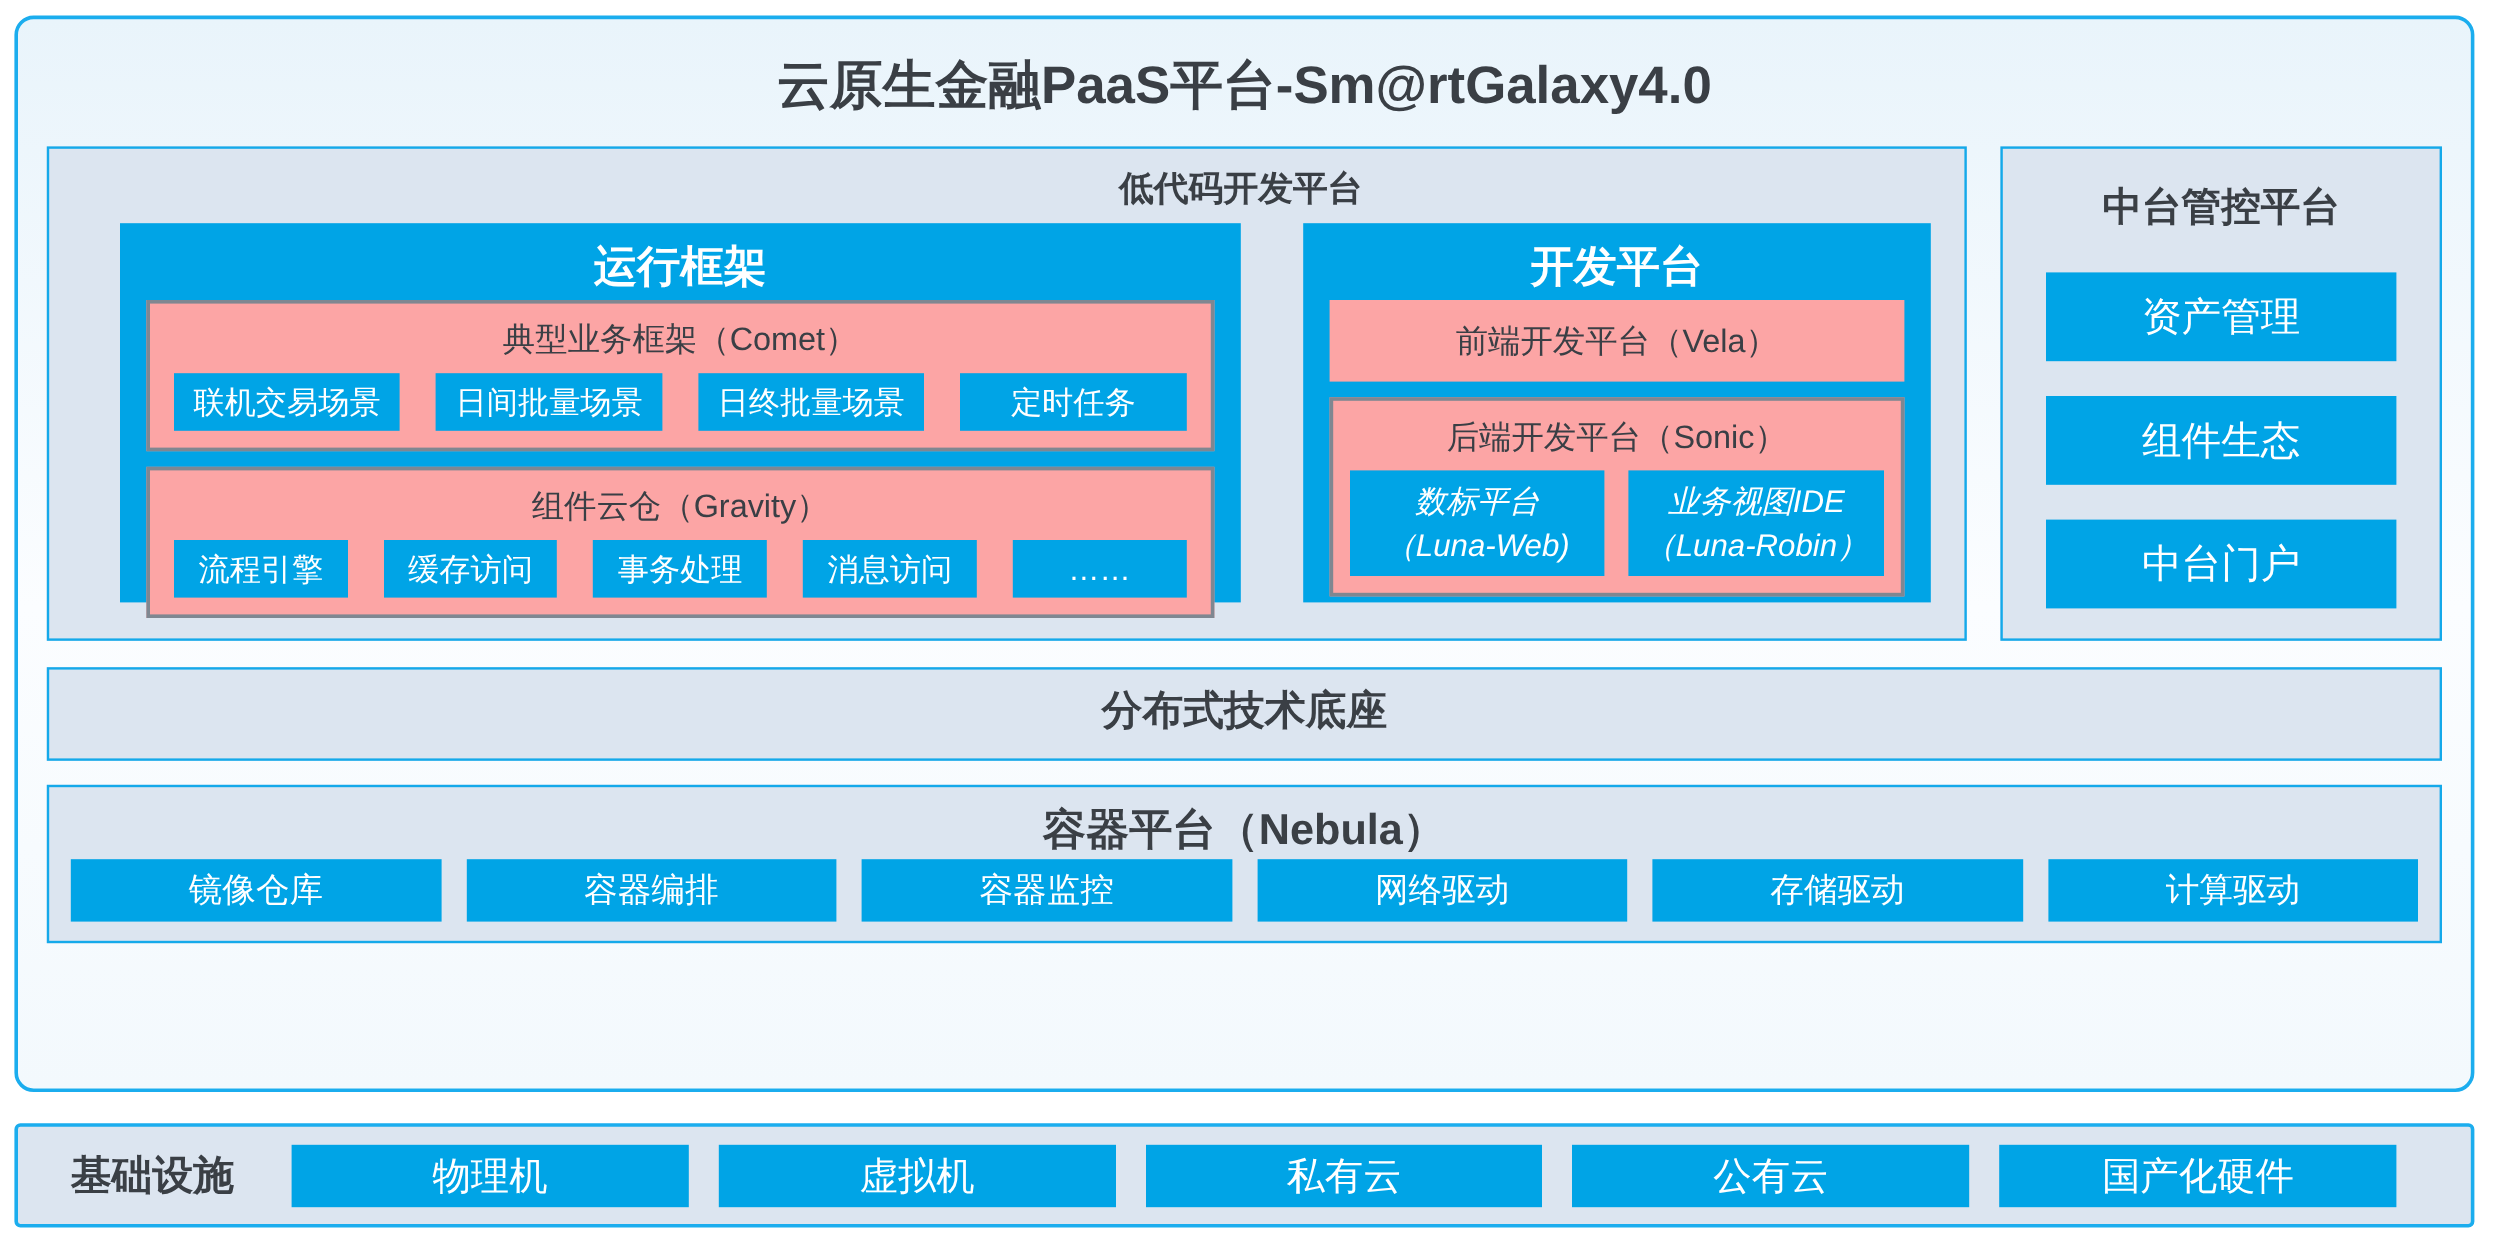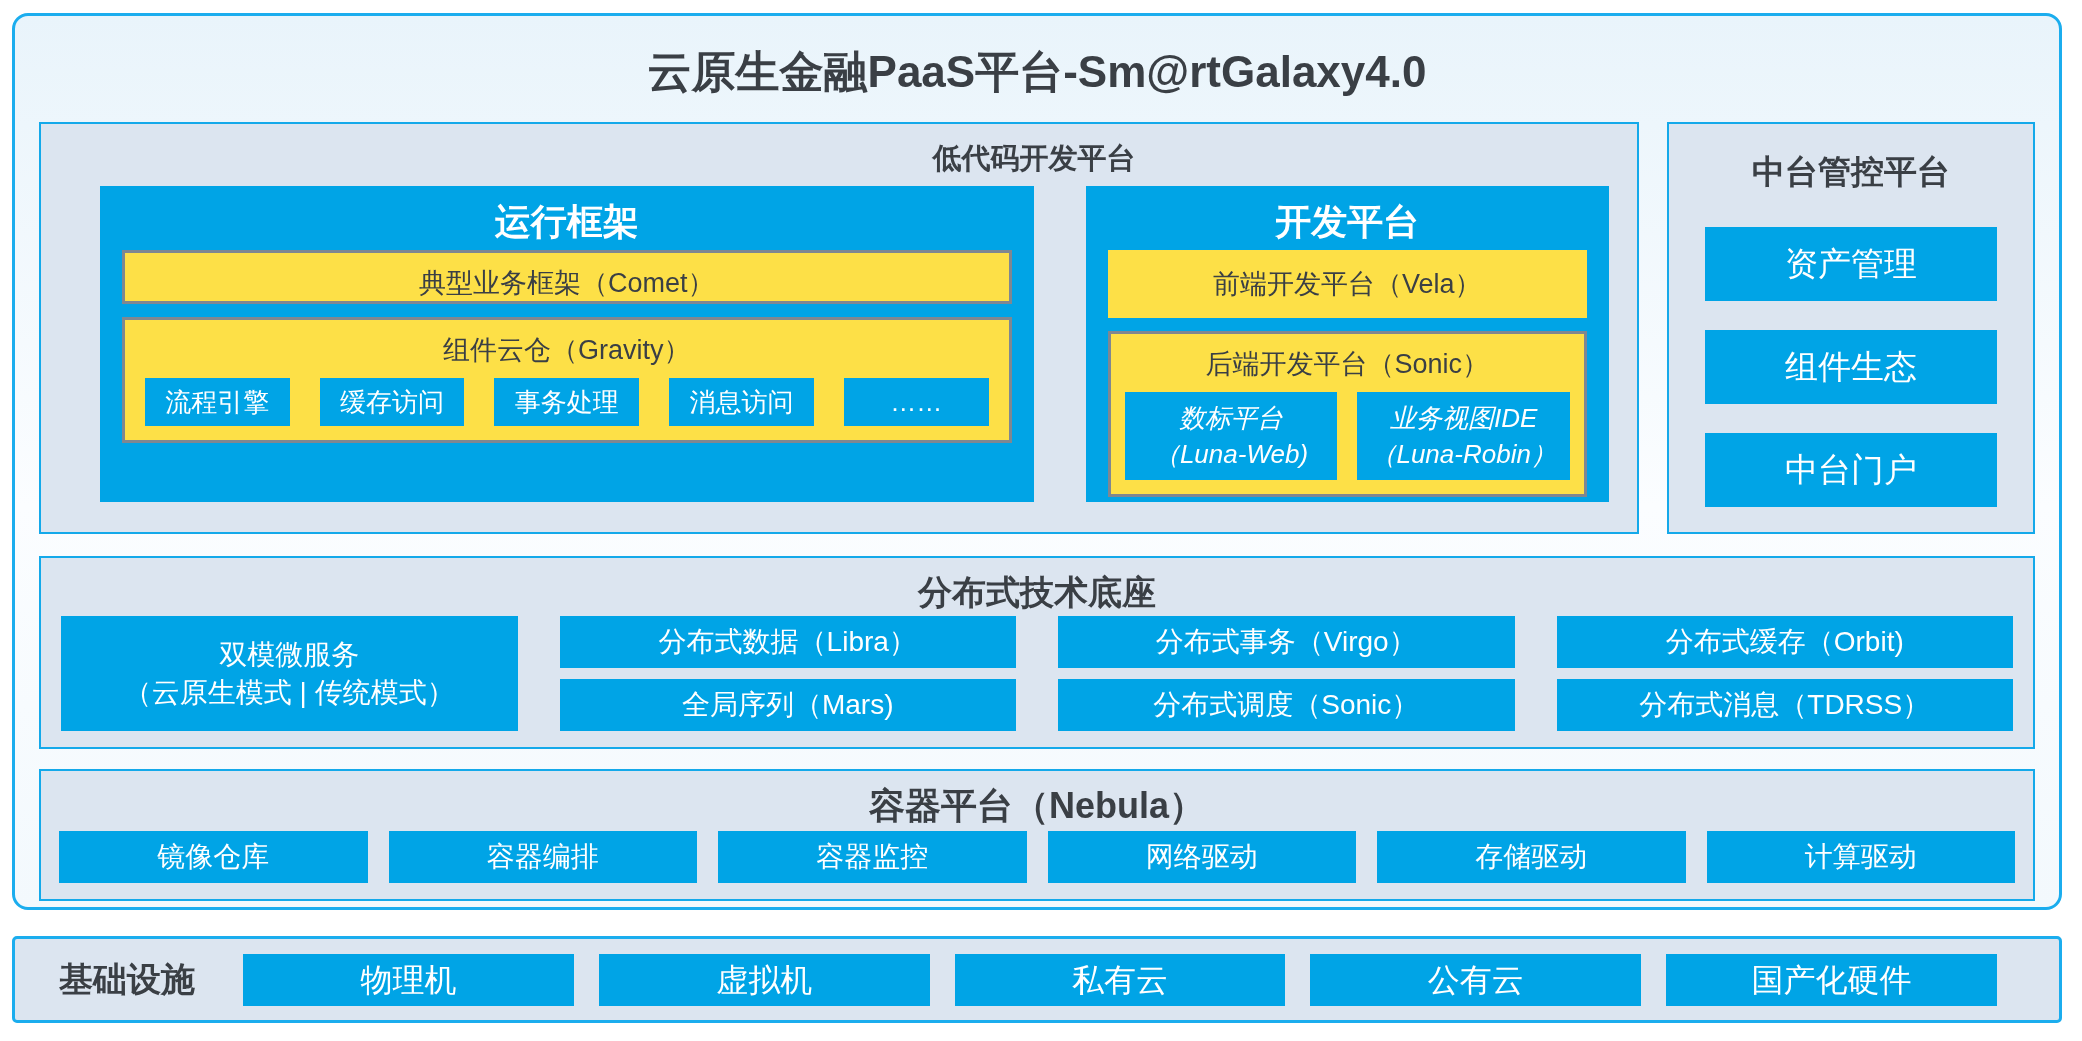--- a/index.html
+++ b/index.html
@@ -18,21 +18,21 @@
   .row1{display:flex;gap:28px;height:412px;}
   .lowcode{flex:1;min-width:0;}
   .lc-title{height:62px;line-height:68px;font-size:29px;font-weight:bold;text-align:center;position:relative;left:195px;}
   .lc-body{display:flex;gap:23px;padding:0 28px 16px 30px;height:332px;box-sizing:border-box;}
 
   .bluepanel{background:#00a4e6;color:#fff;padding:10px 22px 14px;box-sizing:border-box;margin-left:29px;}
   .runtime{flex:965;min-width:0;}
   .dev{flex:520;min-width:0;}
   .bluepanel-title{text-align:center;font-size:36px;font-weight:bold;height:54px;line-height:52px;color:#fff;}
 
-  .wbox{background:#fde047;border:3px solid #7f8791;color:#3a3f45;box-sizing:border-box;}
+  .wbox{background:#fca5a5;border:3px solid #7f8791;color:#3a3f45;box-sizing:border-box;}
   .wbox-title{text-align:center;font-size:27px;padding-top:12px;}
   .chip-row{display:flex;gap:30px;padding:10px 20px 14px;}
   .chip{background:#00a4e6;color:#fff;flex:1;height:48px;line-height:48px;text-align:center;font-size:26px;white-space:nowrap;overflow:hidden;}
   .runtime .wbox{margin-bottom:13px;}
   .runtime .wbox:last-child{margin-bottom:0;}
 
   .vela{height:68px;line-height:68px;text-align:center;font-size:27px;border:none;margin-bottom:13px;}
   .luna .chip-row{gap:20px;padding:10px 14px 14px;font-style:italic;}
   .chip.two{height:auto;line-height:36px;padding:8px 0;font-size:26px;}
 
@@ -74,20 +74,26 @@
 
       <section class="panel lowcode">
         <div class="lc-title">低代码开发平台</div>
         <div class="lc-body">
 
           <div class="bluepanel runtime">
             <div class="bluepanel-title">运行框架</div>
 
             <div class="wbox">
               <div class="wbox-title">典型业务框架（Comet）</div>
+              <div class="chip-row">
+                <div class="chip">联机交易场景</div>
+                <div class="chip">日间批量场景</div>
+                <div class="chip">日终批量场景</div>
+                <div class="chip">定时任务</div>
+              </div>
             </div>
 
             <div class="wbox">
               <div class="wbox-title">组件云仓（Gravity）</div>
               <div class="chip-row">
                 <div class="chip">流程引擎</div>
                 <div class="chip">缓存访问</div>
                 <div class="chip">事务处理</div>
                 <div class="chip">消息访问</div>
                 <div class="chip">……</div>
@@ -120,32 +126,20 @@
         <div class="sec-title">中台管控平台</div>
         <div class="chip mid-chip">资产管理</div>
         <div class="chip mid-chip">组件生态</div>
         <div class="chip mid-chip">中台门户</div>
       </section>
 
     </div>
 
     <section class="panel dist">
       <div class="sec-title">分布式技术底座</div>
-      <div class="dist-grid">
-        <div class="chip tall">
-          <div>双模微服务</div>
-          <div>（云原生模式 | 传统模式）</div>
-        </div>
-        <div class="chip" style="grid-column:2;grid-row:1;">分布式数据（Libra）</div>
-        <div class="chip" style="grid-column:3;grid-row:1;">分布式事务（Virgo）</div>
-        <div class="chip" style="grid-column:4;grid-row:1;">分布式缓存（Orbit)</div>
-        <div class="chip" style="grid-column:2;grid-row:2;">全局序列（Mars)</div>
-        <div class="chip" style="grid-column:3;grid-row:2;">分布式调度（Sonic）</div>
-        <div class="chip" style="grid-column:4;grid-row:2;">分布式消息（TDRSS）</div>
-      </div>
     </section>
 
     <section class="panel cont">
       <div class="sec-title">容器平台（Nebula）</div>
       <div class="chip-row">
         <div class="chip">镜像仓库</div>
         <div class="chip">容器编排</div>
         <div class="chip">容器监控</div>
         <div class="chip">网络驱动</div>
         <div class="chip">存储驱动</div>

